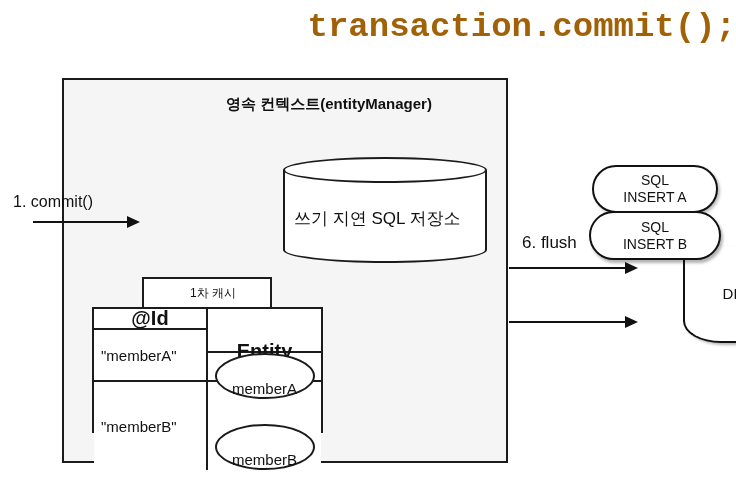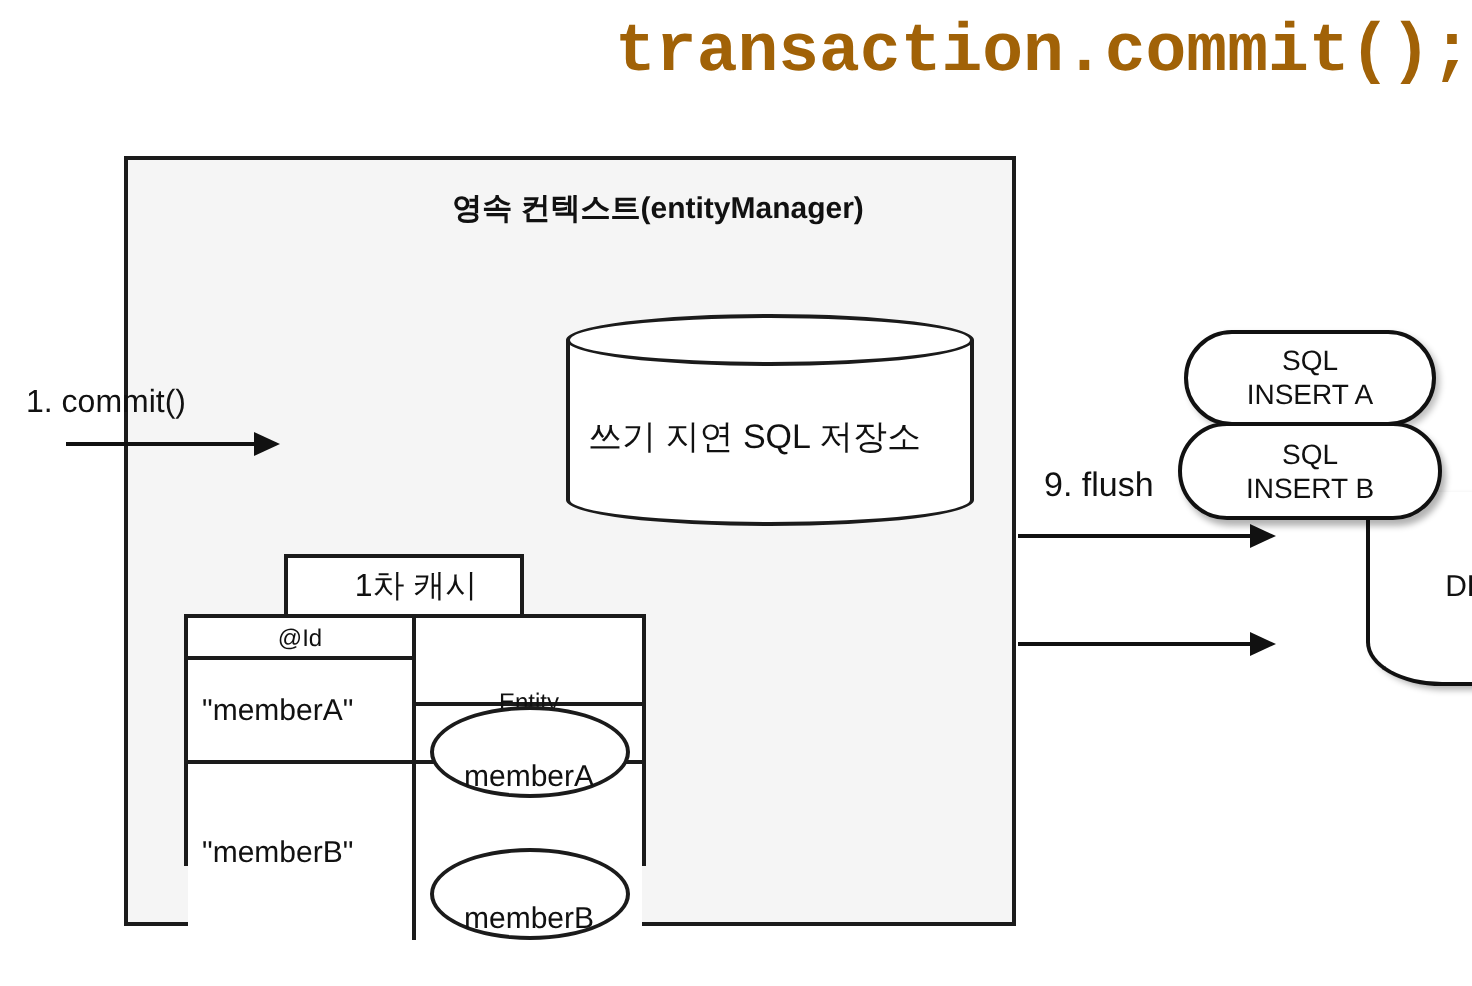--- a/index.html
+++ b/index.html
@@ -44,38 +44,38 @@
     border:2px solid #1b1b1b; border-radius:50%; background:#ffffff;
     z-index:1; box-sizing:border-box;
   }
   .cyl-label {
     position:absolute; left:0; top:50px; width:100%; 
     font-size:17px; z-index:4; white-space:nowrap;margin-left:11px;
   }
 
   
   .cache-label-box {
-    left:142px; top:277px; width:120px; height:32px;
+    left:142px; top:277px; width:130px; height:32px;
     background:#ffffff; border:2px solid #1b1b1b; z-index:4;
     display:flex; align-items:center; justify-content:center;
-    font-size:16px; box-sizing:border-box;padding-left:12px;
+    font-size:12px; box-sizing:border-box;padding-left:12px;
   }
   .cache-table {
     left:92px; top:307px; width:231px; height:126px;
     background:#ffffff; border:2px solid #1b1b1b; z-index:3;
     display:grid; grid-template-columns:114px 1fr; grid-template-rows:21px 52px 1fr;
     box-sizing:border-box;
   }
   .cell {
     border-right:2px solid #1b1b1b; border-bottom:2px solid #1b1b1b;
     display:flex; align-items:center; background:#ffffff;
   }
   .cell.last-col { border-right:none;margin-top:42px; }
   .cell.last-row { border-bottom:none; }
-  .th { justify-content:center; font-weight:400; font-size:12px; }
+  .th { justify-content:center; font-weight:700; font-size:20px; }
   .id-cell { padding-left:7px; font-size:15px; }
   .entity-cell { justify-content:center; }
   .ellipse {
     width:100px; height:46px; border:2px solid #1b1b1b; border-radius:50%;
     background:#ffffff; display:flex; align-items:flex-end; justify-content:center;
     font-size:15px; box-sizing:border-box;
   }
 
   
   .arrow-line { height:2px; background:#111111; z-index:6; }
@@ -154,21 +154,21 @@
       <div class="ellipse">
         <span>memberB</span>
       </div>
     </div>
   </div>
 
   <div class="abs arrow-label" id="a1-label">1. commit()</div>
   <div class="abs arrow-line" id="a1-line"></div>
   <div class="abs arrow-head" id="a1-head"></div>
 
-  <div class="abs arrow-label" id="a2-label">9. flush</div>
+  <div class="abs arrow-label" id="a2-label">6. flush</div>
   <div class="abs arrow-line" id="a2-line"></div>
   <div class="abs arrow-head" id="a2-head"></div>
 
   <div class="abs arrow-line" id="a3-line"></div>
   <div class="abs arrow-head" id="a3-head"></div>
 
   <div class="abs stadium" id="sqlA">
     <div>SQL</div>
     <div>INSERT A</div>
   </div>

